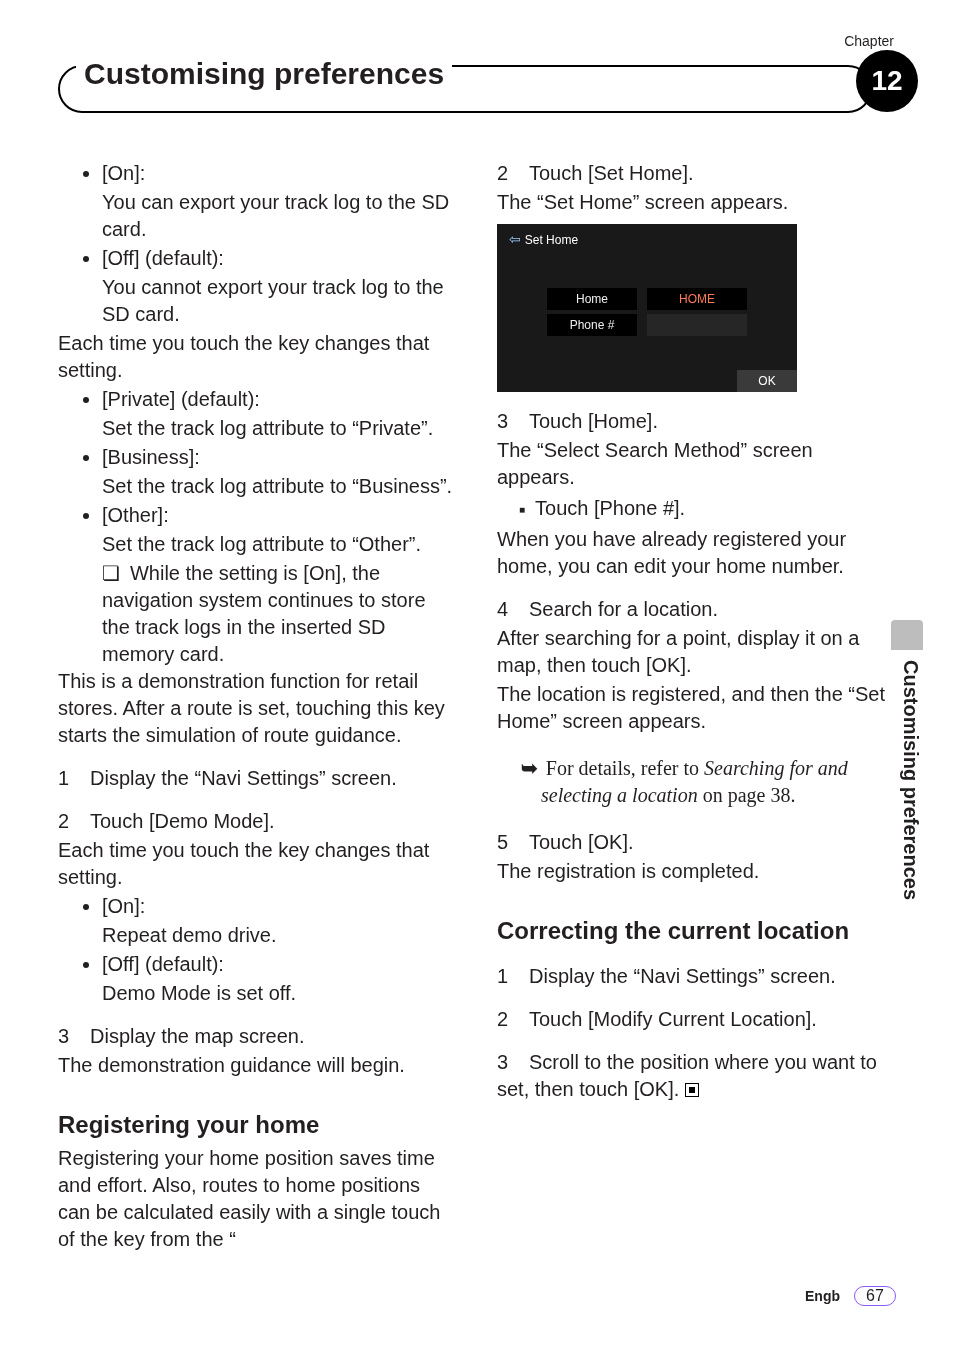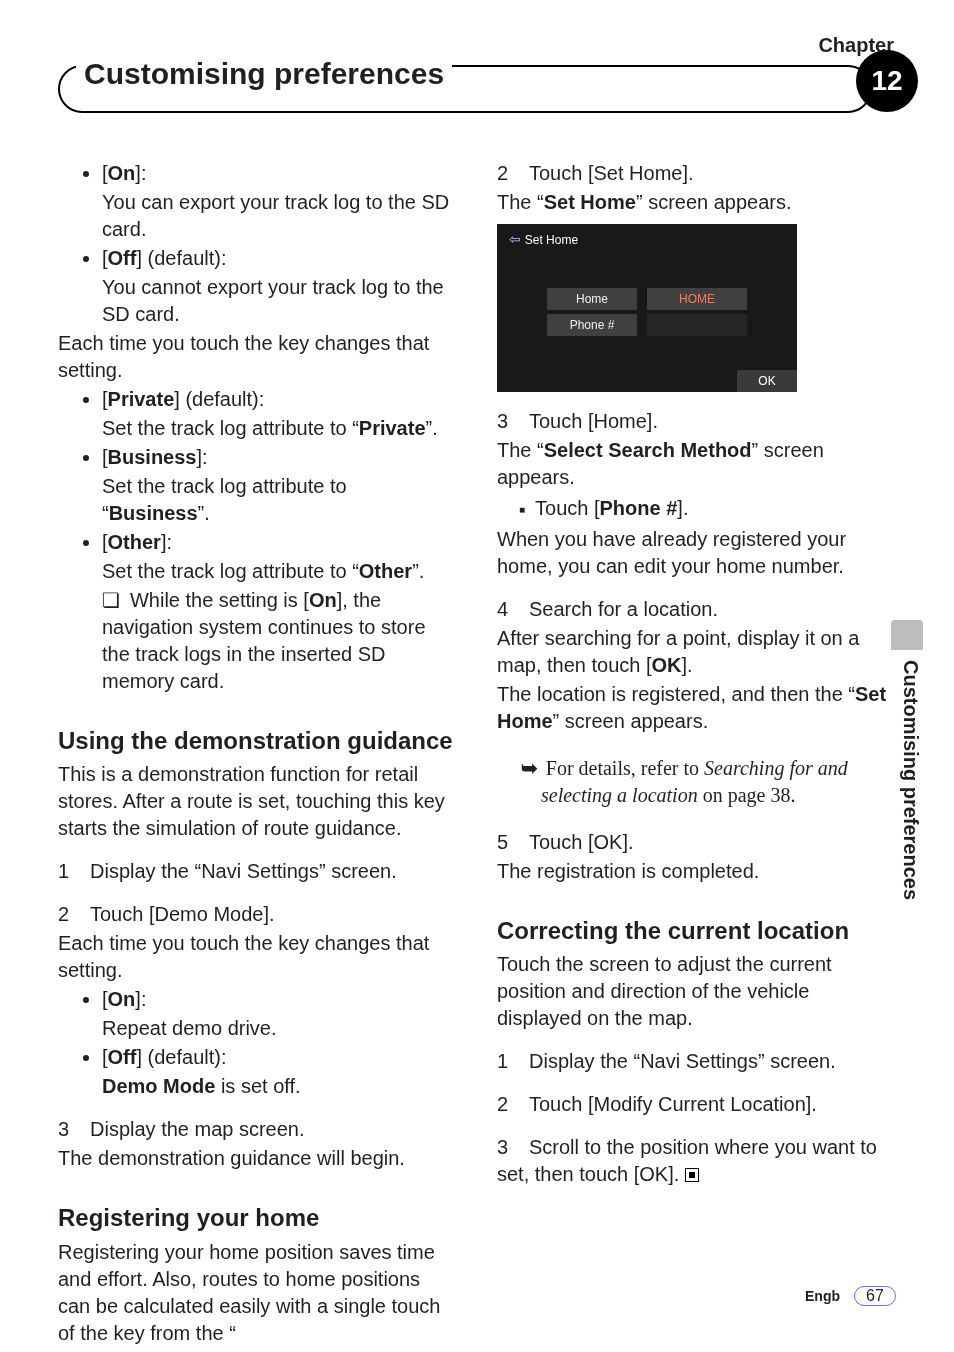--- a/index.html
+++ b/index.html
@@ -12,21 +12,21 @@
     font-size: 20px;
     line-height: 1.35;
     color: #231f20;
     background: #fff;
     position: relative;
   }
   .page-content { padding: 50px 58px 0 58px; }
 
   
   .header-wrap { position: relative; height: 70px; margin-bottom: 40px; }
-  .chapter-label { position: absolute; right: 2px; top: -18px; font-size: 20px; font-weight: bold; }
+  .chapter-label { position: absolute; right: 2px; top: -18px; font-size: 14px; font-weight: normal; }
   .chapter-badge {
     position: absolute; right: -22px; top: 0;
     width: 62px; height: 62px; border-radius: 50%;
     background: #000; color: #fff;
     font-size: 28px; font-weight: bold;
     display: flex; align-items: center; justify-content: center;
   }
   .header-pill {
     position: absolute; left: 0; top: 15px; right: 24px; height: 48px;
     border: 2px solid #000; border-radius: 24px;
@@ -42,39 +42,39 @@
   .col { width: 402px; }
 
   ul.bullets { list-style: disc; padding-left: 44px; margin: 0; }
   ul.bullets li { margin: 0 0 2px 0; }
   ul.sqbul { list-style: none; padding-left: 22px; margin: 4px 0; }
   ul.sqbul li::before { content: "\25A0"; font-size: 10px; margin-right: 10px; vertical-align: 2px; }
   ul.boxbul { list-style: none; padding-left: 44px; margin: 0; }
   ul.boxbul li::before { content: "\274F"; margin-right: 10px; }
   .sub { padding-left: 44px; margin: 0 0 2px 0; }
   .para { margin: 0 0 2px 0; }
-  .bold { font-weight: bold; }
+  .bold { font-weight: normal; }
   .ital { font-style: italic; }
 
   h2.sec { font-size: 24px; font-weight: 900; margin: 30px 0 4px 0; }
 
   .step { font-weight: normal; margin: 16px 0 2px 0; }
   .step .num { display: inline-block; width: 32px; }
 
   .xref { padding-left: 44px; text-indent: -20px; font-family: Liberation Serif, serif; }
   .xref::before { content: "\27A5"; font-weight: bold; margin-right: 8px; }
 
   .endmark { display: inline-block; border: 1.5px solid #000; width: 14px; height: 14px; vertical-align: -1px; position: relative; }
   .endmark::after { content: ""; position: absolute; left: 3px; top: 3px; width: 6px; height: 6px; background: #000; }
 
   
   .shot { width: 300px; height: 168px; background: #191919; margin: 8px 0 14px 0; position: relative; font-size: 13px; color: #ddd; }
   .shot-title { position: absolute; left: 12px; top: 6px; font-size: 12px; color: #fff; }
   .shot-title::before { content: "\21E6"; color: #9cf; margin-right: 4px; font-size: 14px; }
-  .shot .cell { position: absolute; background: #404040; height: 22px; line-height: 22px; padding: 0 8px; font-size: 12px; text-align: center; color: #eee; }
+  .shot .cell { position: absolute; background: #000000; height: 22px; line-height: 22px; padding: 0 8px; font-size: 12px; text-align: center; color: #eee; }
   .shot .okbtn { position: absolute; right: 0; bottom: 0; width: 60px; height: 22px; line-height: 22px; background: #3a3a3a; color: #fff; text-align: center; font-size: 12px; }
 
   
   .side-tab {
     position: absolute; right: 30px; top: 660px;
     writing-mode: vertical-rl; font-weight: 900; font-size: 20px;
   }
   .side-tab::before {
     content: ""; position: absolute; left: -6px; top: -40px;
     width: 32px; height: 30px; background: #bdbdbd; border-radius: 4px 4px 0 0;
@@ -128,21 +128,20 @@
 
       <ul class="bullets">
         <li>[<span class="bold">Other</span>]:</li>
       </ul>
       <p class="sub"><span>Set the track log attribute to “</span><span class="bold">Other</span><span>”.</span></p>
 
       <ul class="boxbul">
         <li><span>While the setting is [</span><span class="bold">On</span><span>], the navigation system continues to store the track logs in the inserted SD memory card.</span></li>
       </ul>
 
-      <h2 class="sec">Using the demonstration guidance</h2>
       <p class="para">This is a demonstration function for retail stores. After a route is set, touching this key starts the simulation of route guidance.</p>
 
       <p class="step"><span class="num">1</span><span>Display the “Navi Settings” screen.</span></p>
       <p class="step"><span class="num">2</span><span>Touch [Demo Mode].</span></p>
       <p class="para">Each time you touch the key changes that setting.</p>
 
       <ul class="bullets">
         <li>[<span class="bold">On</span>]:</li>
       </ul>
       <p class="sub">Repeat demo drive.</p>
@@ -183,21 +182,20 @@
 
       <p class="step"><span class="num">4</span><span>Search for a location.</span></p>
       <p class="para"><span>After searching for a point, display it on a map, then touch [</span><span class="bold">OK</span><span>].</span></p>
       <p class="para"><span>The location is registered, and then the “</span><span class="bold">Set Home</span><span>” screen appears.</span></p>
       <p class="xref"><span>For details, refer to </span><span class="ital">Searching for and selecting a location</span><span> on page 38.</span></p>
 
       <p class="step"><span class="num">5</span><span>Touch [OK].</span></p>
       <p class="para">The registration is completed.</p>
 
       <h2 class="sec">Correcting the current location</h2>
-      <p class="para">Touch the screen to adjust the current position and direction of the vehicle displayed on the map.</p>
 
       <p class="step"><span class="num">1</span><span>Display the “Navi Settings” screen.</span></p>
       <p class="step"><span class="num">2</span><span>Touch [Modify Current Location].</span></p>
       <p class="step"><span class="num">3</span><span>Scroll to the position where you want to set, then touch [OK].</span> <span class="endmark"></span></p>
 
     </div>
   </div>
 </div>
 
 <div class="side-tab">Customising preferences</div>

